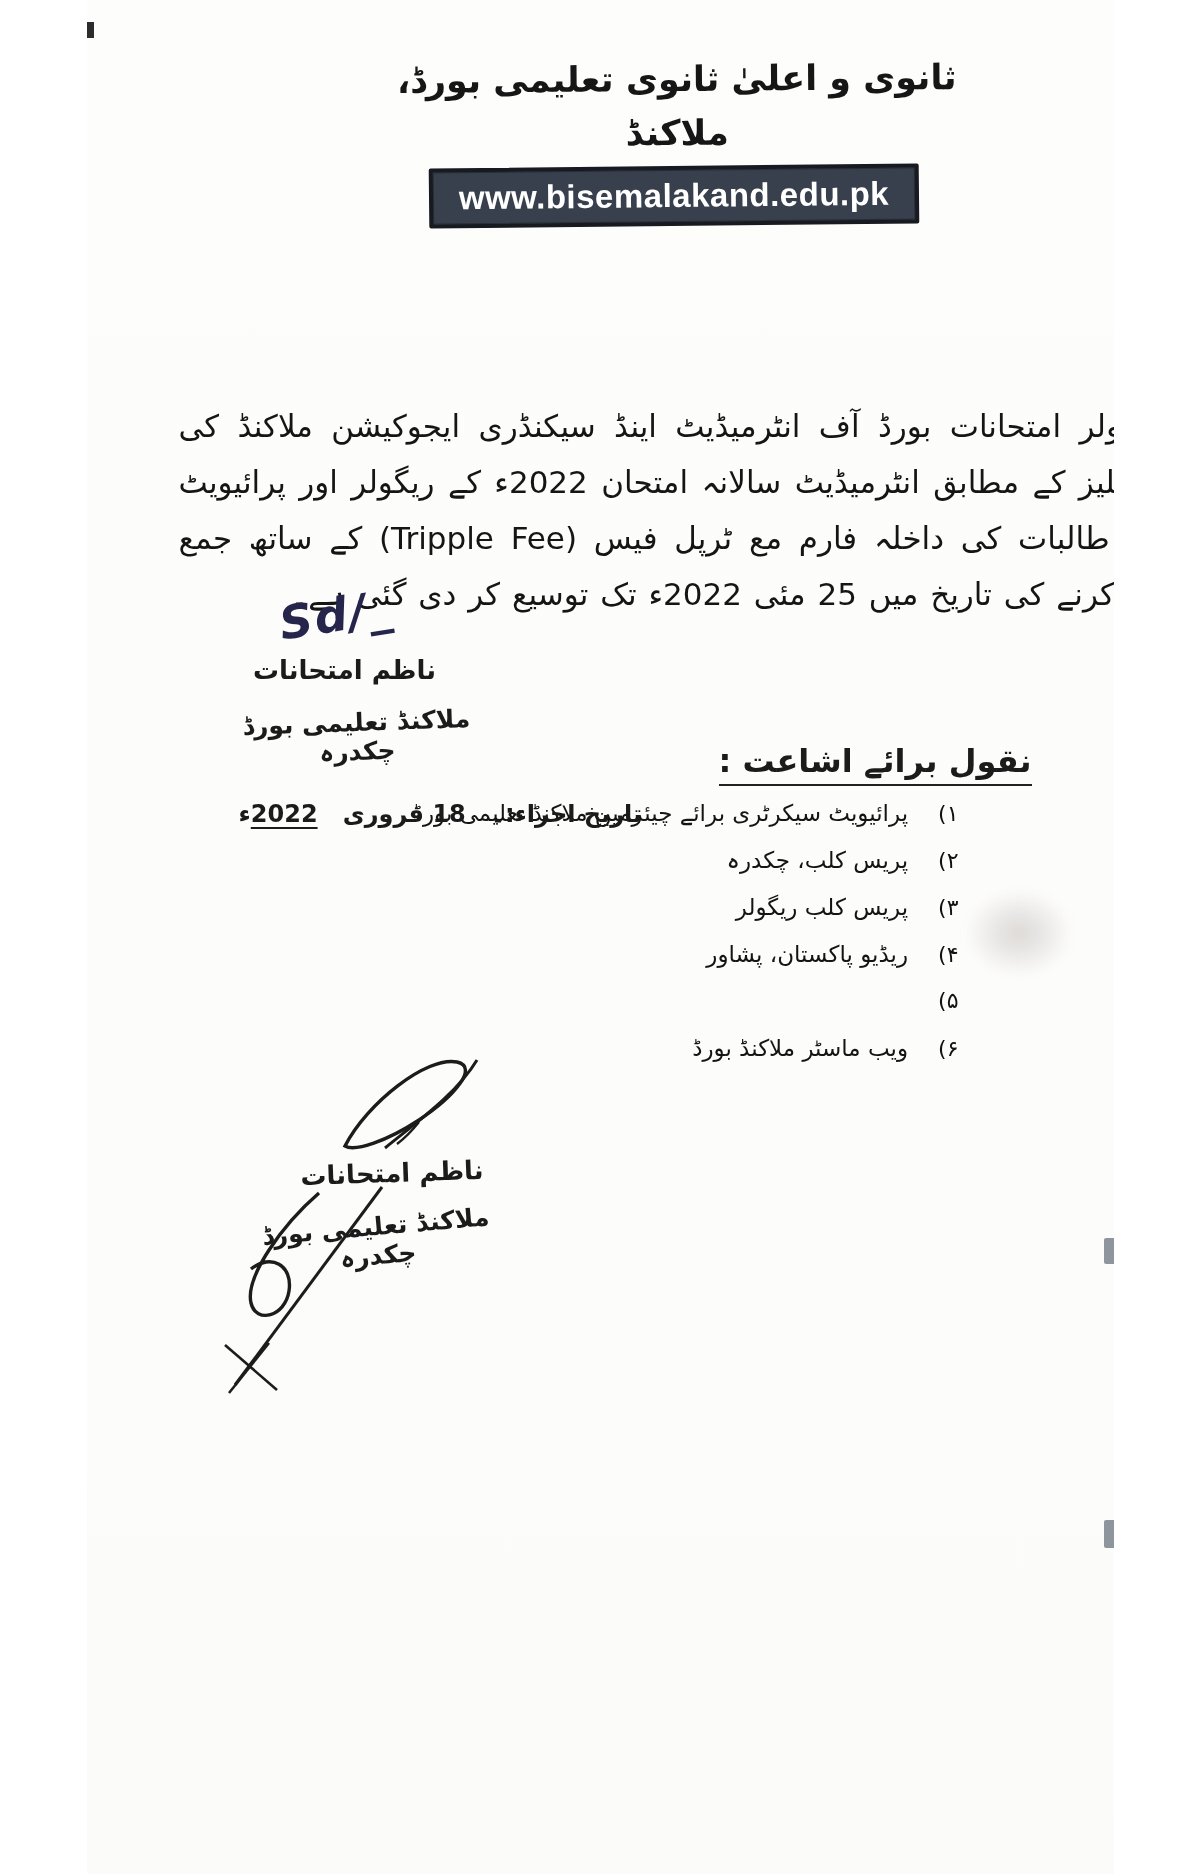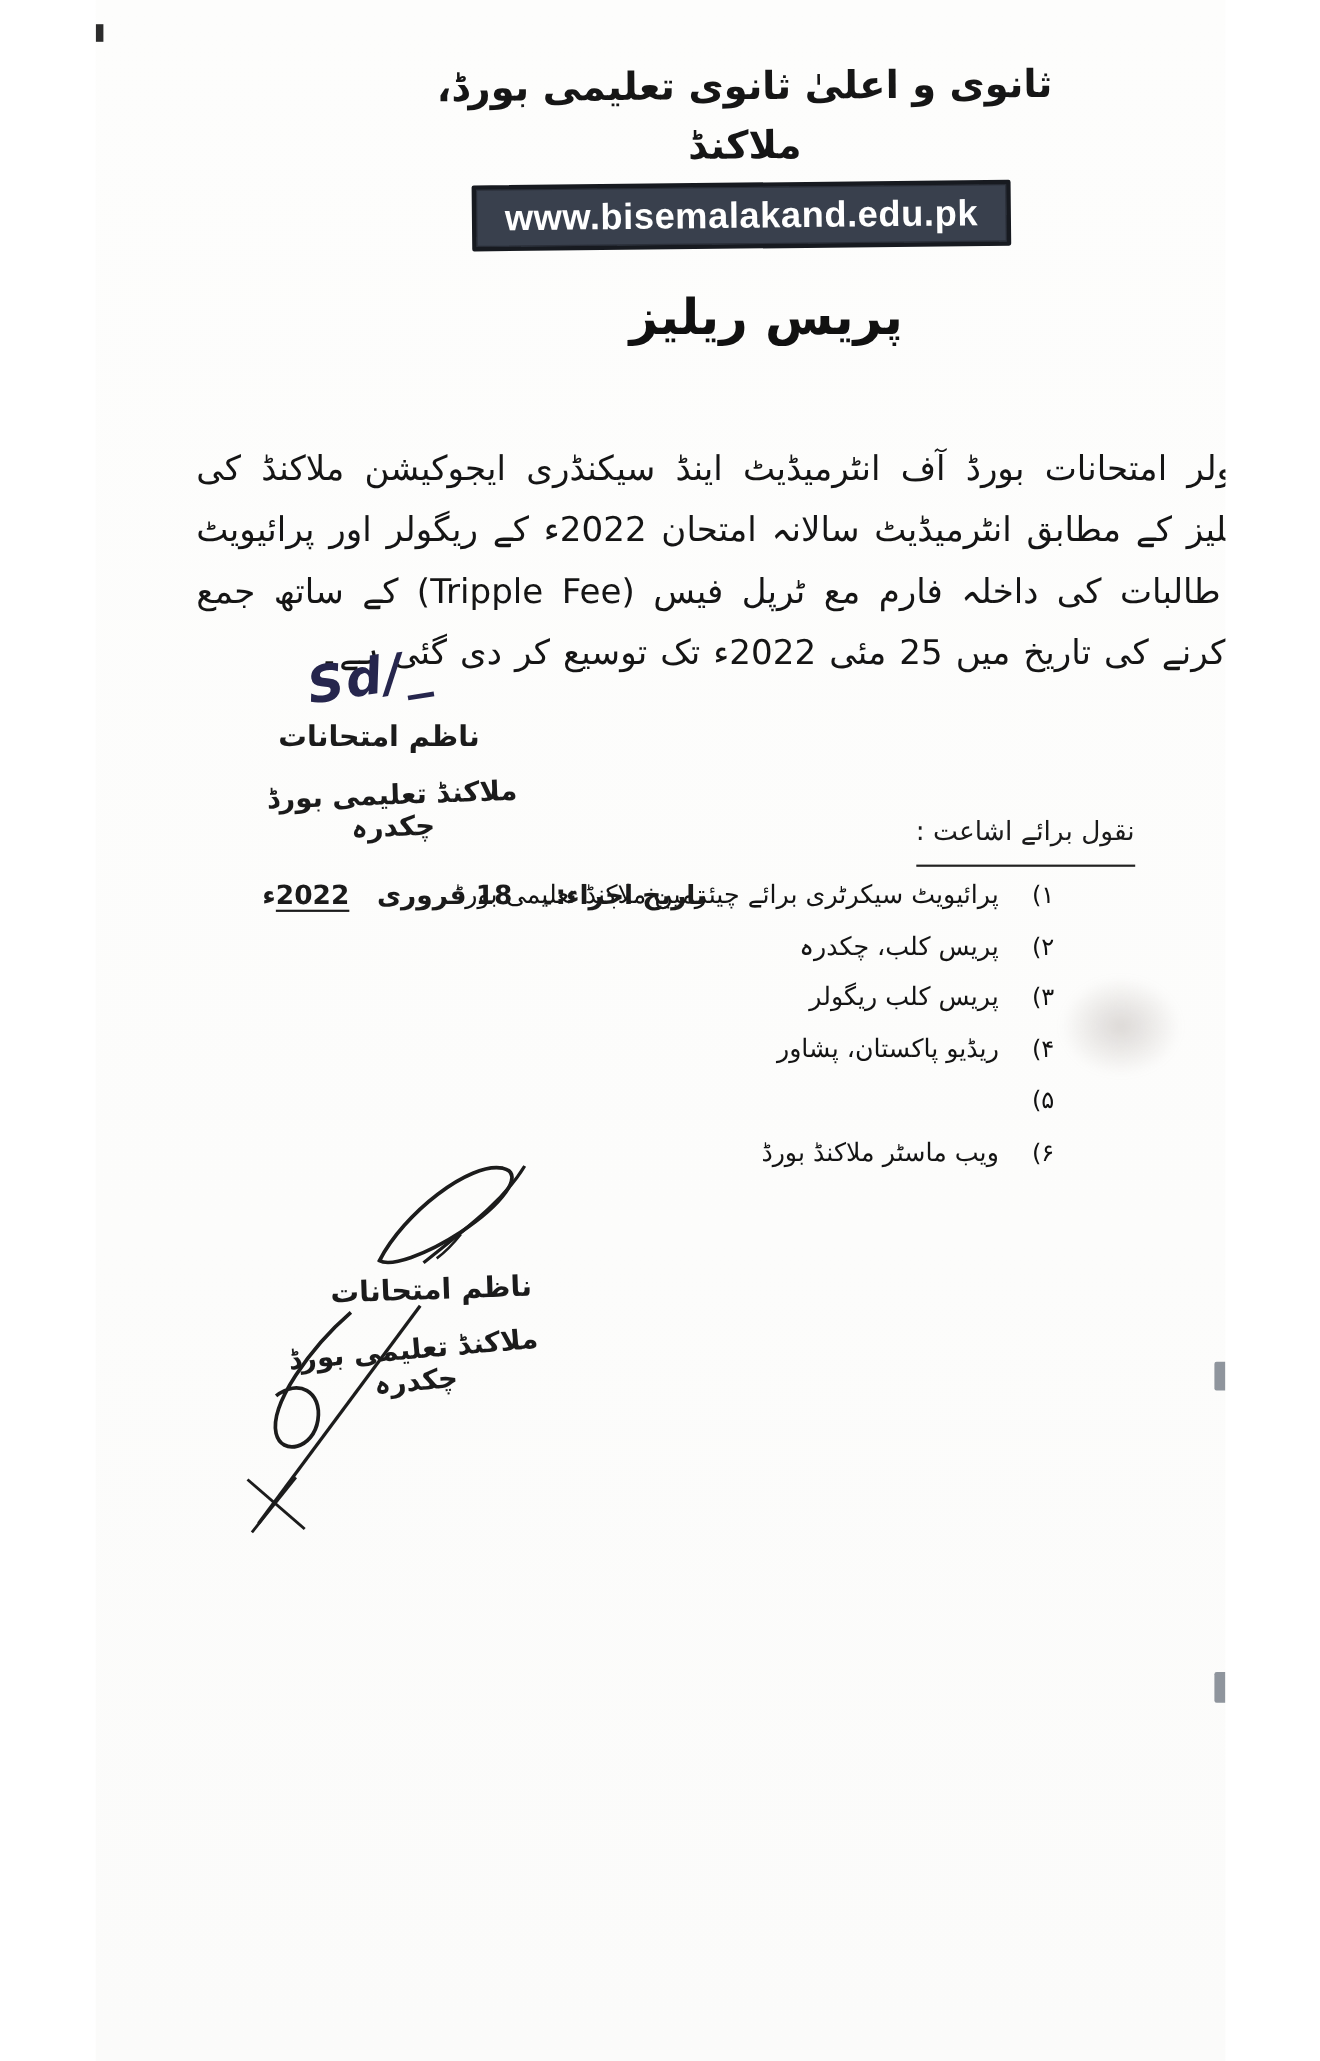--- a/index.html
+++ b/index.html
@@ -37,21 +37,21 @@
   .sd-sign {
     position:absolute; top:588px; left:192px;
     font-style:italic; font-size:46px; font-weight:bold; color:#26264d;
     transform:rotate(-9deg); letter-spacing:2px;
   }
   .sig-label-1 { position:absolute; top:655px; left:158px; width:200px; text-align:center; font-size:26px; font-weight:bold; }
   .sig-label-2 { position:absolute; top:708px; left:140px; width:260px; text-align:center; font-size:25px; font-weight:bold; transform:rotate(-2deg); }
 
   .dist-heading {
     position:absolute; top:742px; right:82px;
-    font-size:24px; font-weight:normal; border-bottom:2px solid #222; padding-bottom:16px;
+    font-size:32px; font-weight:bold; border-bottom:2px solid #222; padding-bottom:4px;
   }
   .dist-list { position:absolute; top:800px; right:155px; width:620px; }
   .dist-item {
     position:absolute; right:0; display:flex; flex-direction:row; direction:rtl;
     align-items:baseline; gap:30px; font-size:23px; white-space:nowrap;
   }
   .dist-item .num { font-size:22px; color:#111; }
   .dist-item .txt { color:#141414; }
 
   .issue-date {
@@ -81,21 +81,20 @@
 <div class="page">
 
   <div class="corner-speck"></div>
 
   <div class="header-title urdu">ثانوی و اعلیٰ ثانوی تعلیمی بورڈ، ملاکنڈ</div>
 
   <div class="site-banner">
     <span>www.bisemalakand.edu.pk</span>
   </div>
 
-  <div class="doc-title urdu">پریس ریلیز</div>
 
   <div class="body-paragraph urdu">کنٹرولر امتحانات بورڈ آف انٹرمیڈیٹ اینڈ سیکنڈری ایجوکیشن ملاکنڈ کی پریس ریلیز کے مطابق انٹرمیڈیٹ سالانہ امتحان 2022ء کے ریگولر اور پرائیویٹ طلباء و طالبات کی داخلہ فارم مع ٹرپل فیس (Tripple Fee) کے ساتھ جمع کرنے کی تاریخ میں 25 مئی 2022ء تک توسیع کر دی گئی ہے۔</div>
 
   <div class="sd-sign">Sd/_</div>
   <div class="sig-label-1 urdu">ناظم امتحانات</div>
   <div class="sig-label-2 urdu">ملاکنڈ تعلیمی بورڈ چکدرہ</div>
 
   <div class="dist-heading urdu">نقول برائے اشاعت :</div>
   <div class="dist-list" id="dist-list">
       <div class="dist-item urdu" style="top: 0px;">

